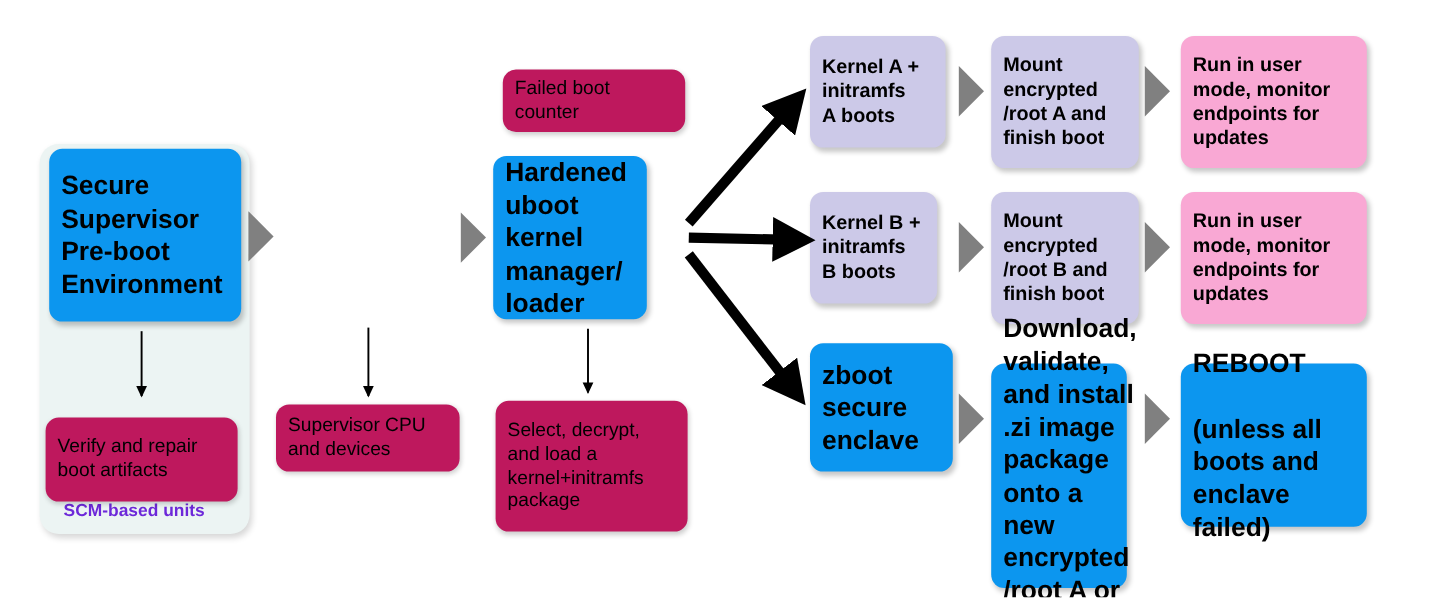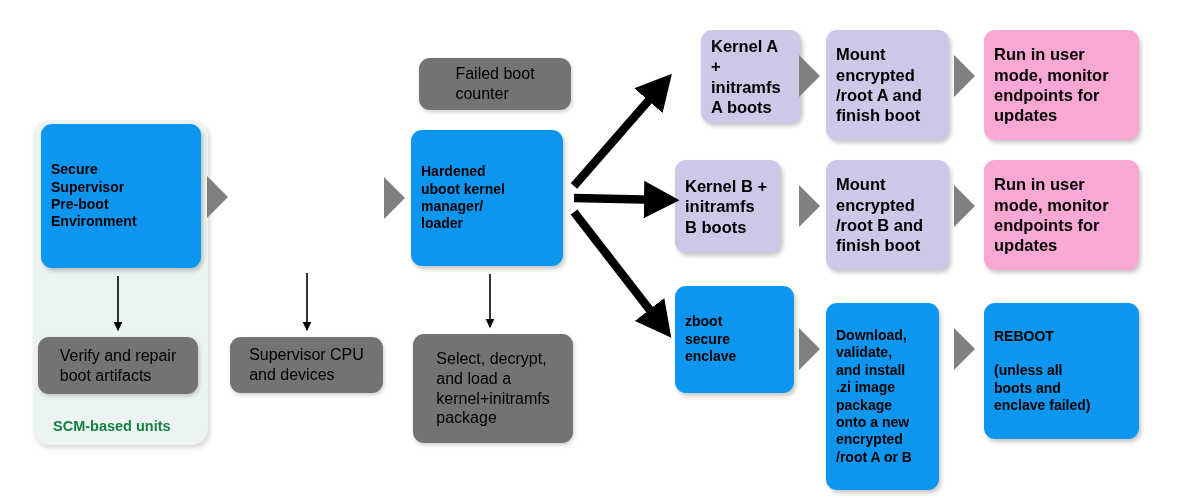--- a/index.html
+++ b/index.html
@@ -23,44 +23,43 @@
     display:flex;
     align-items:center;
     justify-content:flex-start;
     padding:6px 10px;
     line-height:1.24;
     color:#000000;
     box-shadow:2px 3px 4px rgba(0,0,0,0.22);
   }
   .node .txt{ display:block; white-space:pre-line; }
 
-  .blue{ background:#0c96ef; font-weight:bold; font-size:14px; }
+  .blue{ background:#0c96ef; font-weight:bold; font-size:22px; }
   .purple{ background:#ccc9e8; font-weight:bold; font-size:16.5px; }
   .green{ background:#f9a8d4; font-weight:bold; font-size:16.5px; }
   .white{
-    background:#737373;
+    background:#be185d;
     font-weight:normal;
     font-size:16px;
     box-shadow:1px 2px 4px rgba(0,0,0,0.20);
-    justify-content:center;
   }
 
   
   .group{
     position:absolute;
     box-sizing:border-box;
     background:#ecf4f3;
     border-radius:16px;
     box-shadow:2px 3px 5px rgba(0,0,0,0.16);
   }
   .group-label{
     position:absolute;
     font-weight:bold;
     font-size:14.5px;
-    color:#15803d;
+    color:#6d28d9;
     white-space:nowrap;
   }
 
   
   .tri{
     position:absolute;
     width:0;height:0;
     border-top:21px solid transparent;
     border-bottom:21px solid transparent;
     border-left:21px solid #808080;
@@ -81,48 +80,48 @@
 
   <div class="group" style="left:33px; top:120px; width:175px; height:325px;"></div>
   <div class="group-label" style="left:53px; top:418px;">SCM-based units</div>
 
   <div class="node blue" style="left:41px; top:124px; width:160px; height:144px;">
     <span class="txt">Secure
 Supervisor
 Pre-boot
 Environment</span>
   </div>
-  <div class="node white" style="left:38px; top:337px; width:160px; height:57px;">
+  <div class="node white" style="left:38px; top:348px; width:160px; height:70px;">
     <span class="txt">Verify and repair
 boot artifacts</span>
   </div>
 
   <div class="node white" style="left:230px; top:337px; width:153px; height:56px;">
     <span class="txt">Supervisor CPU
 and devices</span>
   </div>
 
   <div class="node white" style="left:419px; top:58px; width:152px; height:52px;">
     <span class="txt">Failed boot
 counter</span>
   </div>
-  <div class="node blue" style="left:411px; top:130px; width:152px; height:136px;">
+  <div class="node blue" style="left:411px; top:130px; width:128px; height:136px;">
     <span class="txt">Hardened
 uboot kernel
 manager/
 loader</span>
   </div>
   <div class="node white" style="left:413px; top:334px; width:160px; height:109px;">
     <span class="txt">Select, decrypt,
 and load a
 kernel+initramfs
 package</span>
   </div>
 
-  <div class="node purple" style="left:701px; top:30px; width:100px; height:93px;">
+  <div class="node purple" style="left:675px; top:30px; width:113px; height:93px;">
     <span class="txt">Kernel A +
 initramfs
 A boots</span>
   </div>
   <div class="node purple" style="left:826px; top:30px; width:123px; height:110px;">
     <span class="txt">Mount
 encrypted
 /root A and
 finish boot</span>
   </div>

